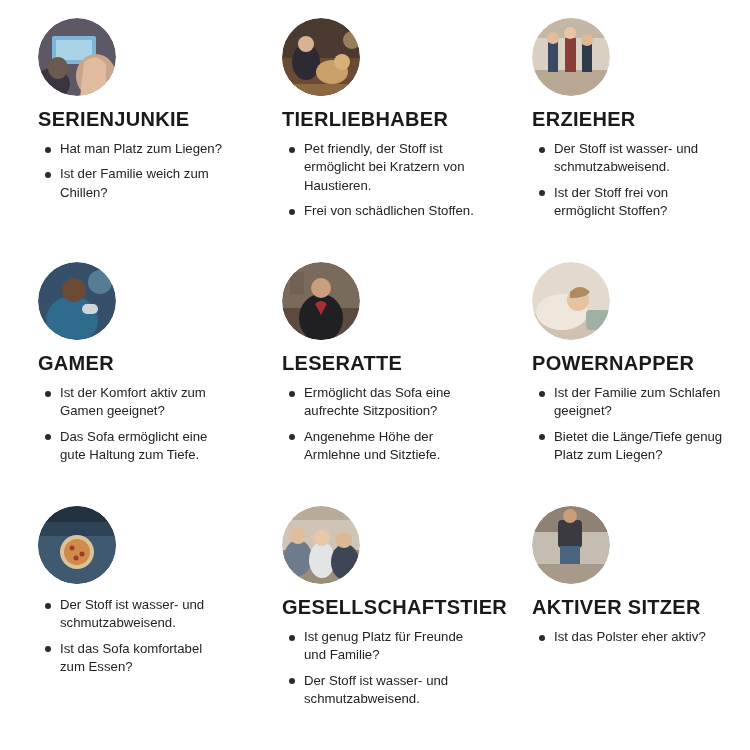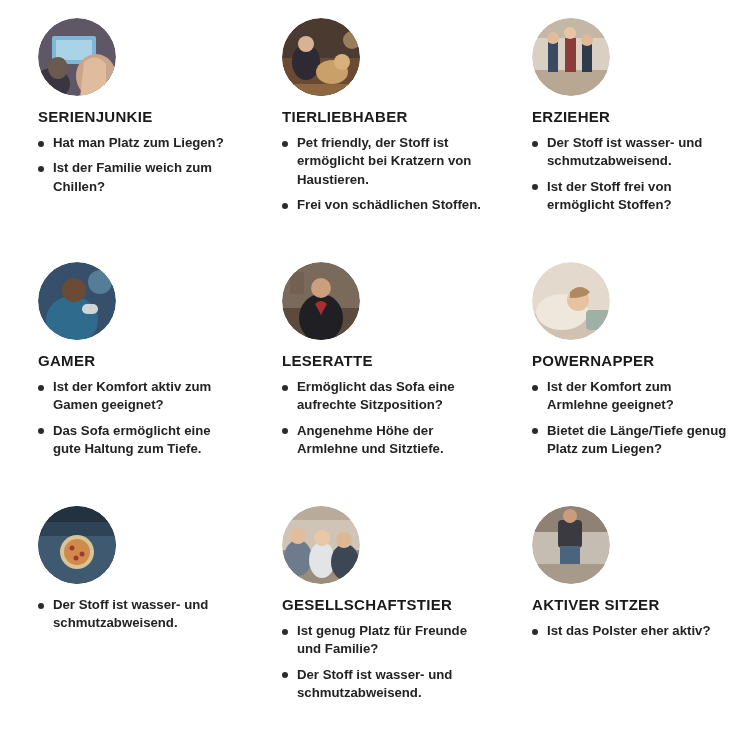--- a/index.html
+++ b/index.html
@@ -35,32 +35,31 @@
     width: 78px;
     height: 78px;
     border-radius: 50%;
     overflow: hidden;
     margin-bottom: 12px;
     position: relative;
   }
   .avatar svg { display: block; }
 
   .title {
-    font-size: 15px;
+    font-size: 20px;
     font-weight: bold;
     letter-spacing: 0.3px;
     margin: 0 0 9px 0;
     color: #1a1a1a;
     text-transform: uppercase;
   }
   ul.bullets {
     list-style: none;
-    margin: 0;
+    margin: 7px;
     padding: 0;
-    font-weight: bold;
   }
   ul.bullets li {
     position: relative;
     padding-left: 15px;
     font-size: 13.2px;
     line-height: 18.4px;
     color: #232323;
     margin-bottom: 7px;
   }
   ul.bullets li:before {
@@ -222,21 +221,21 @@
           <rect x="0" y="52" width="78" height="26" fill="#cfc2b2"></rect>
           <ellipse cx="30" cy="50" rx="26" ry="18" fill="#efe7dc"></ellipse>
           <circle cx="46" cy="38" r="11" fill="#e5c3a0"></circle>
           <path d="M38 30 q10 -10 20 0 q-4 6 -20 6z" fill="#b08a5e"></path>
           <rect x="54" y="48" width="24" height="20" rx="4" fill="#9fb0a4"></rect>
         </g>
       </svg>
     </div>
     <div class="title">POWERNAPPER</div>
     <ul class="bullets">
-      <li>Ist der Komfort zum Armlehne geeignet?</li>
+      <li>Ist der Familie zum Schlafen geeignet?</li>
       <li>Bietet die Länge/Tiefe genug Platz zum Liegen?</li>
     </ul>
   </div>
 
   <div class="cell col1">
     <div class="avatar">
       <svg width="78" height="78" viewBox="0 0 78 78">
         <defs>
             <clipPath id="c7">
               <circle cx="39" cy="39" r="39"></circle>
@@ -249,20 +248,21 @@
           <circle cx="39" cy="46" r="13" fill="#d08a4a"></circle>
           <circle cx="34" cy="42" r="2.5" fill="#9e3b2f"></circle>
           <circle cx="44" cy="48" r="2.5" fill="#9e3b2f"></circle>
           <circle cx="38" cy="52" r="2.5" fill="#9e3b2f"></circle>
           <rect x="0" y="0" width="78" height="16" fill="#22323f"></rect>
         </g>
       </svg>
     </div>
     <ul class="bullets">
       <li>Der Stoff ist wasser- und schmutzabweisend.</li>
+      <li>Ist das Sofa komfortabel zum Essen?</li>
     </ul>
   </div>
 
   <div class="cell col2">
     <div class="avatar">
       <svg width="78" height="78" viewBox="0 0 78 78">
         <defs>
             <clipPath id="c8">
               <circle cx="39" cy="39" r="39"></circle>
             </clipPath>

